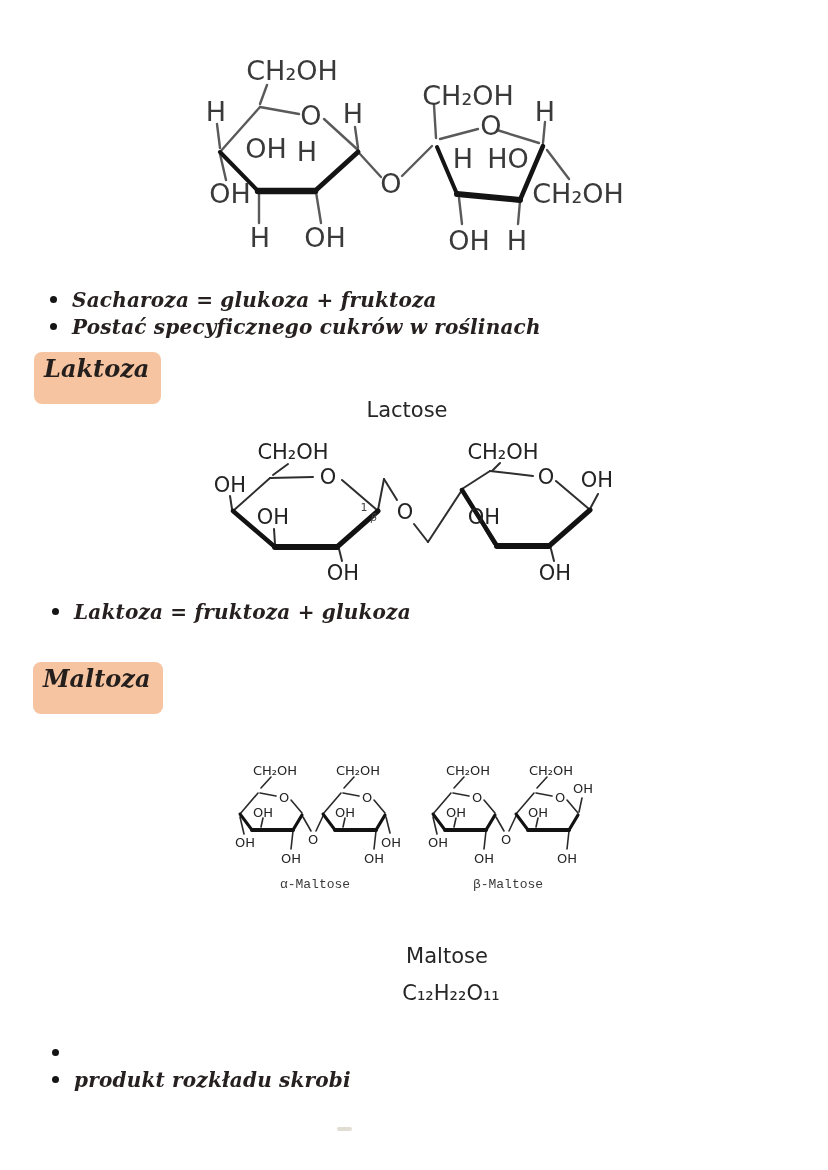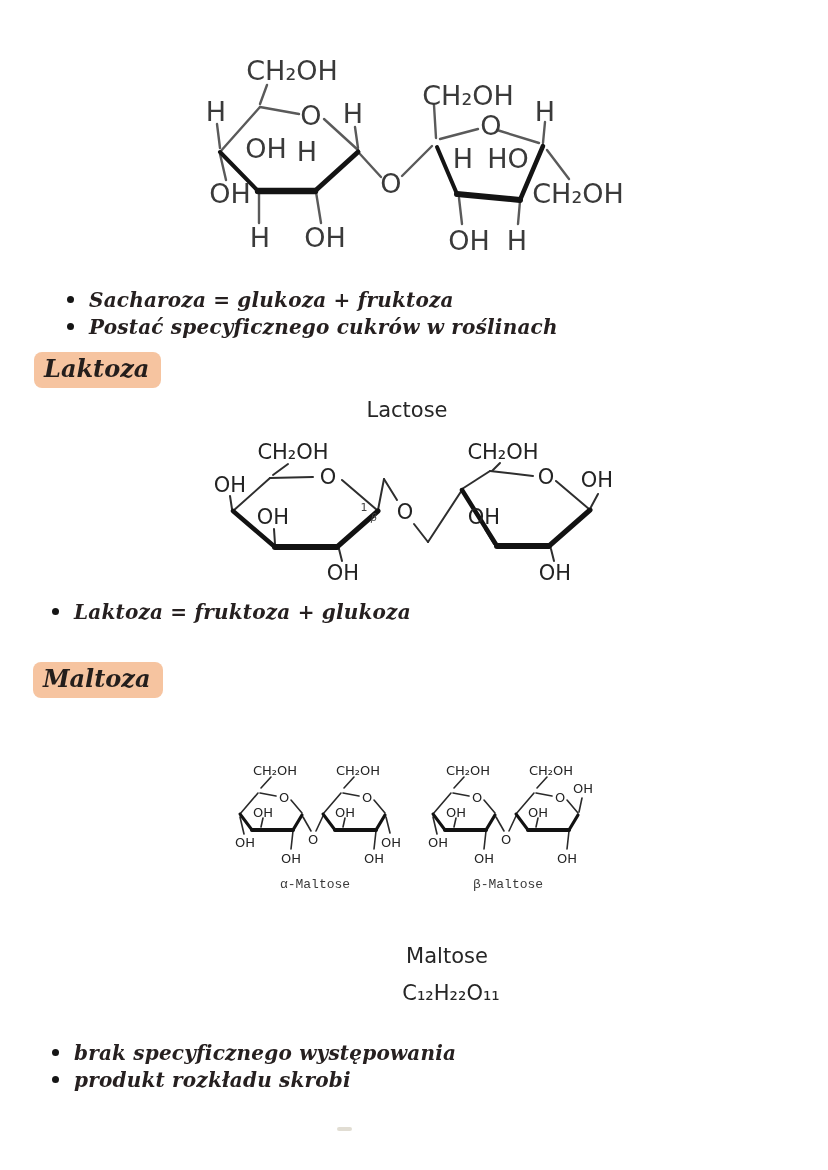--- a/index.html
+++ b/index.html
@@ -18,21 +18,21 @@
   .chem-title{position:absolute;transform:translate(-50%,-50%);white-space:nowrap;
       font-family:"DejaVu Sans","Liberation Sans",sans-serif;font-size:21px;color:#262626;margin-left:12px;}
   .variant-caption{position:absolute;transform:translate(-50%,-50%);white-space:nowrap;
       font-family:Liberation Mono, monospace;font-size:13px;color:#3a3a3a;}
   
   .bullets{position:absolute;list-style:none;margin:0;padding:0;}
   .bullets li{display:flex;align-items:center;height:27px;}
   .dot{width:7px;height:7px;border-radius:50%;background:#151515;margin:0 15px 0 2px;flex:0 0 auto;}
   .txt{font-family:"DejaVu Serif","Liberation Serif",serif;font-style:italic;font-weight:700;
        font-size:20px;color:#262020;letter-spacing:.2px;white-space:nowrap;}
-  .hl-heading{position:absolute;border-radius:8px;padding:2px 12px 5px 10px;
+  .hl-heading{position:absolute;border-radius:8px;padding:2px 12px 21px 10px;
        font-family:"DejaVu Serif","Liberation Serif",serif;font-style:italic;font-weight:700;
        font-size:24px;color:#241e1c;white-space:nowrap;}
   .stray-mark{position:absolute;border-radius:2px;opacity:.85;}
 </style>
 </head>
 <body>
 
 <div class="page">
 
   <figure class="diagram sucrose" style="left:175px;top:40px;width:480px;height:225px;">
@@ -79,21 +79,21 @@
     <span class="al" style="left:293px;top:55px">CH₂OH</span>
     <span class="al" style="left:316px;top:85px">O</span>
     <span class="al" style="left:370px;top:71px">H</span>
     <span class="al" style="left:288px;top:118px">H</span>
     <span class="al" style="left:333px;top:118px">HO</span>
     <span class="al" style="left:403px;top:153px">CH₂OH</span>
     <span class="al" style="left:294px;top:200px">OH</span>
     <span class="al" style="left:342px;top:200px">H</span>
   </figure>
 
-  <ul class="bullets" style="left:65px;top:286px">
+  <ul class="bullets" style="left:48px;top:286px">
     <li>
         <span class="dot"></span>
         <span class="txt">Sacharoza = glukoza + fruktoza</span>
       </li>
     <li>
         <span class="dot"></span>
         <span class="txt">Postać specyficznego cukrów w roślinach</span>
       </li>
   </ul>
 
@@ -240,21 +240,20 @@
     <span class="al" style="left:358px;top:33px">OH</span>
     <span class="variant-caption" style="left:283px;top:129px">β-Maltose</span>
   </figure>
 
   <div class="chem-title" style="left:435px;top:956px">Maltose</div>
   <div class="chem-title" style="left:439px;top:993px">C₁₂H₂₂O₁₁</div>
 
   <ul class="bullets" style="left:50px;top:1039px">
     <li>
         <span class="dot"></span>
-        <span class="txt">brak specyficznego występowania</span>
       </li>
     <li>
         <span class="dot"></span>
         <span class="txt">produkt rozkładu skrobi</span>
       </li>
   </ul>
 
   <div class="stray-mark" style="left: 337px; top: 1127px; width: 15px; height: 4px; background: rgb(220, 215, 203);"></div>
 
 </div>

